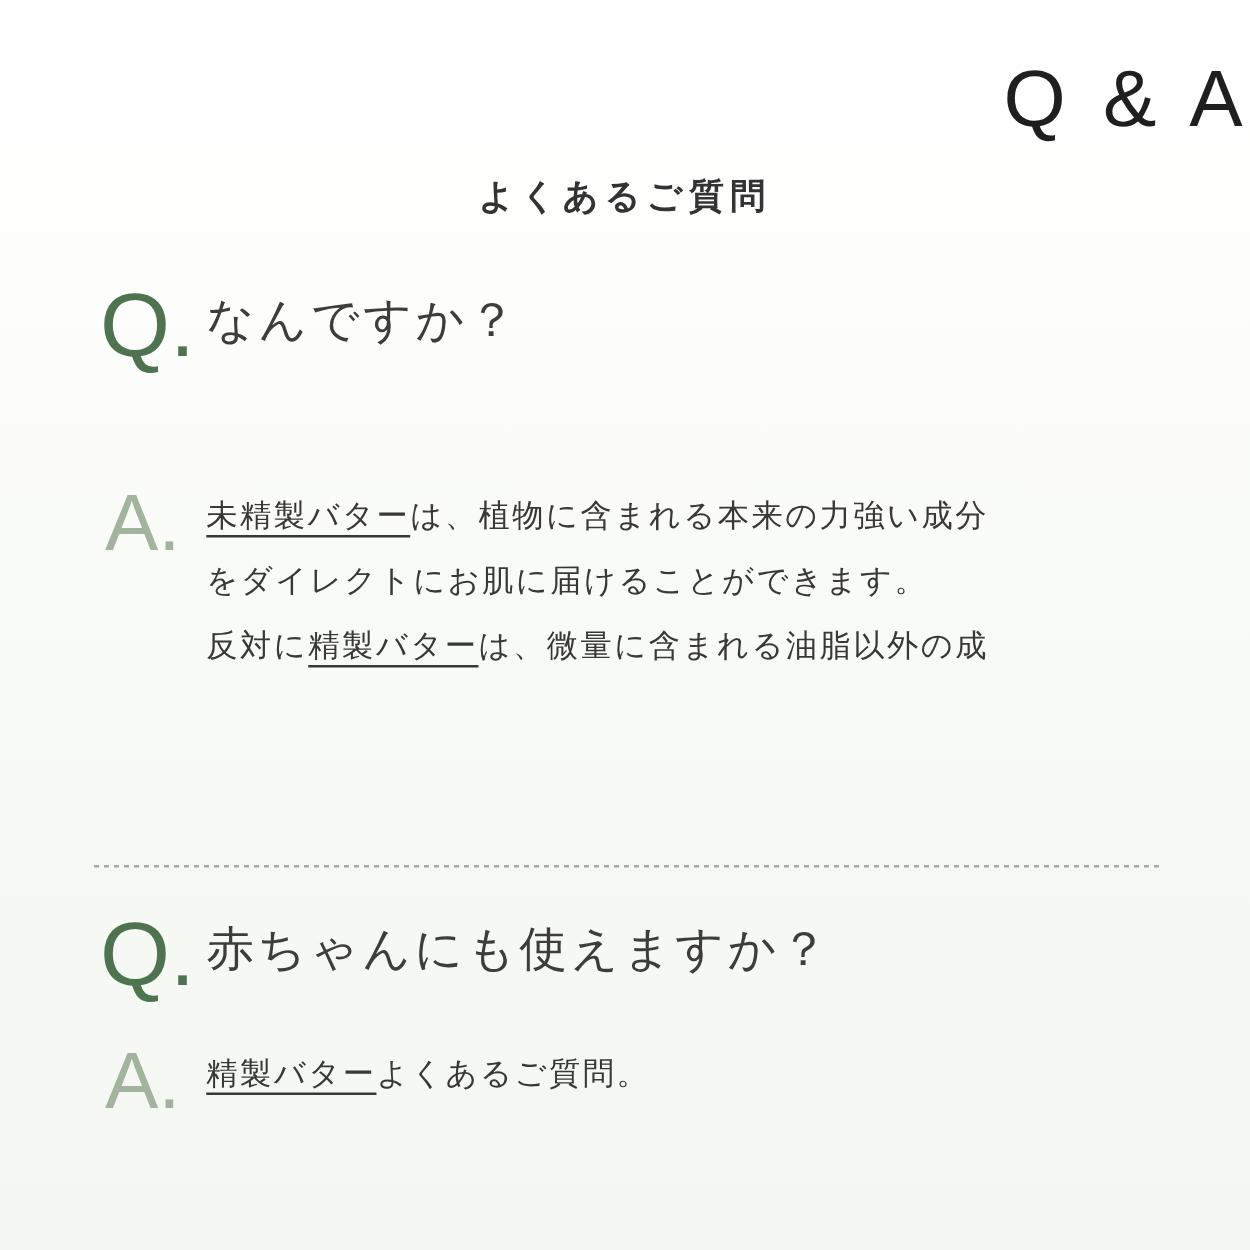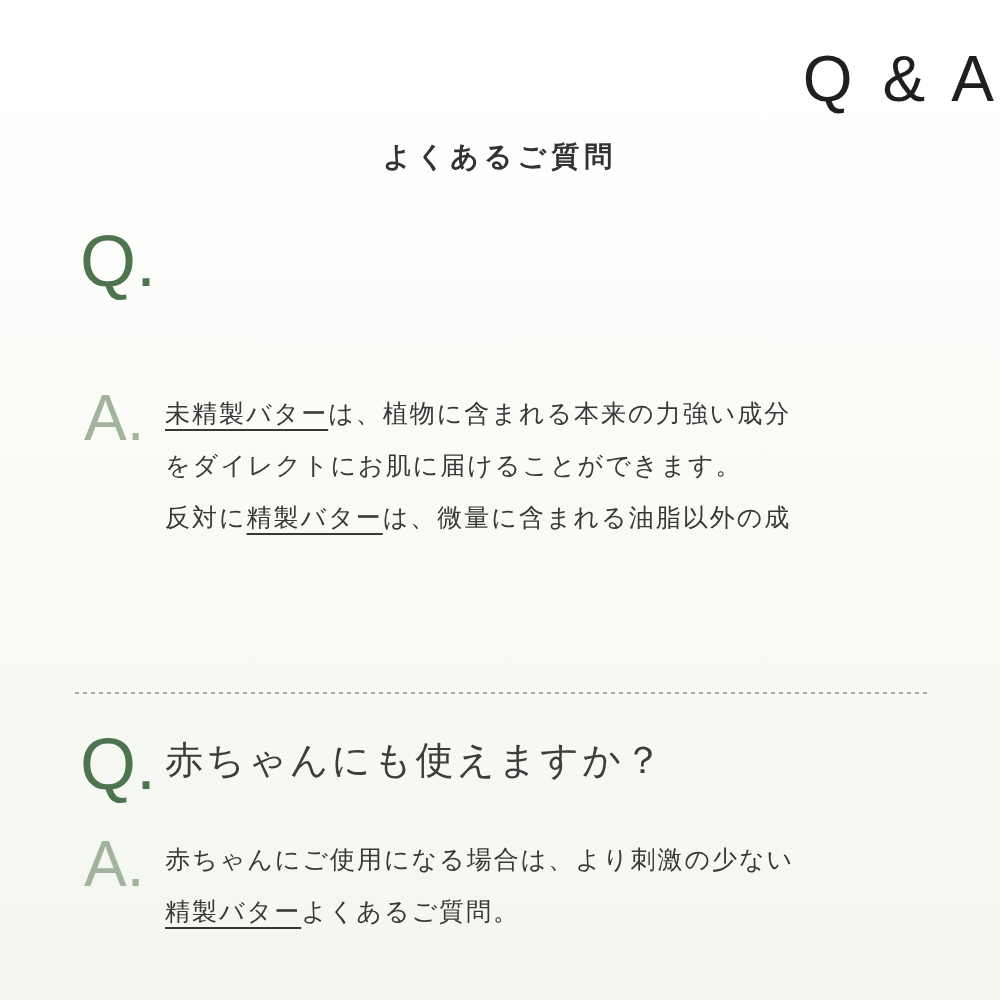--- a/index.html
+++ b/index.html
@@ -76,20 +76,21 @@
 </style>
 </head>
 <body>
 
 <h1 class="page-title">Q &amp; A</h1>
 <h2 class="page-subtitle">よくあるご質問</h2>
 
 <div class="qa-row row-q1">
   <span class="marker q-marker">Q.</span>
   <div class="question-text">
+      <div class="tl"><span>なんですか？</span></div>
     </div>
 </div>
 
 <div class="qa-row row-a1">
   <span class="marker a-marker">A.</span>
   <div class="answer-text">
       <div class="tl"><span class="u">未精製バター</span><span>は、植物に含まれる本来の力強い成分</span></div>
       <div class="tl"><span>をダイレクトにお肌に届けることができます。</span></div>
       <div class="tl"><span>反対に</span><span class="u">精製バター</span><span>は、微量に含まれる油脂以外の成</span></div>
     </div>
@@ -100,16 +101,15 @@
 <div class="qa-row row-q2">
   <span class="marker q-marker">Q.</span>
   <div class="question-text">
       <div class="tl"><span>赤ちゃんにも使えますか？</span></div>
     </div>
 </div>
 
 <div class="qa-row row-a2">
   <span class="marker a-marker">A.</span>
   <div class="answer-text">
-      <div class="tl"><span>赤ちゃんにご使用になる場合は、より刺激の少ない</span></div>
       <div class="tl"><span class="u">精製バター</span><span>よくあるご質問。</span></div>
     </div>
 </div>
 
 </body></html>

